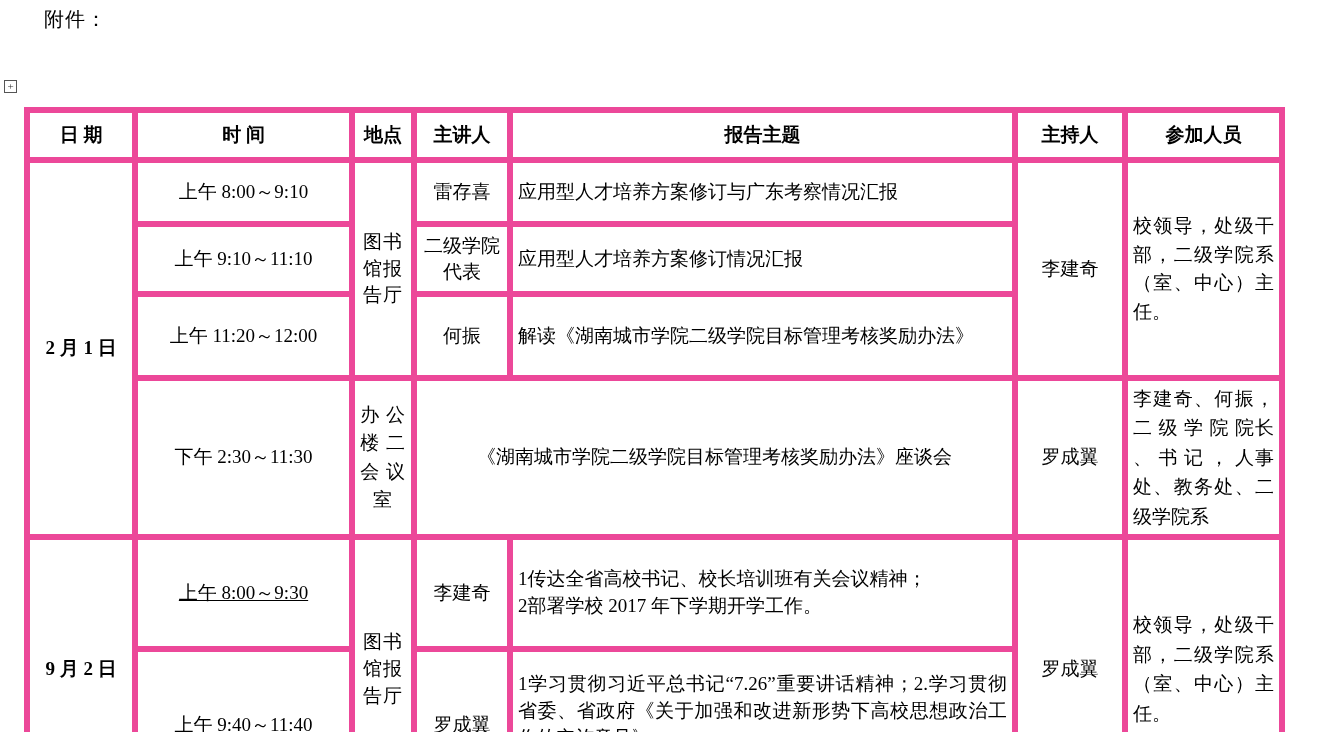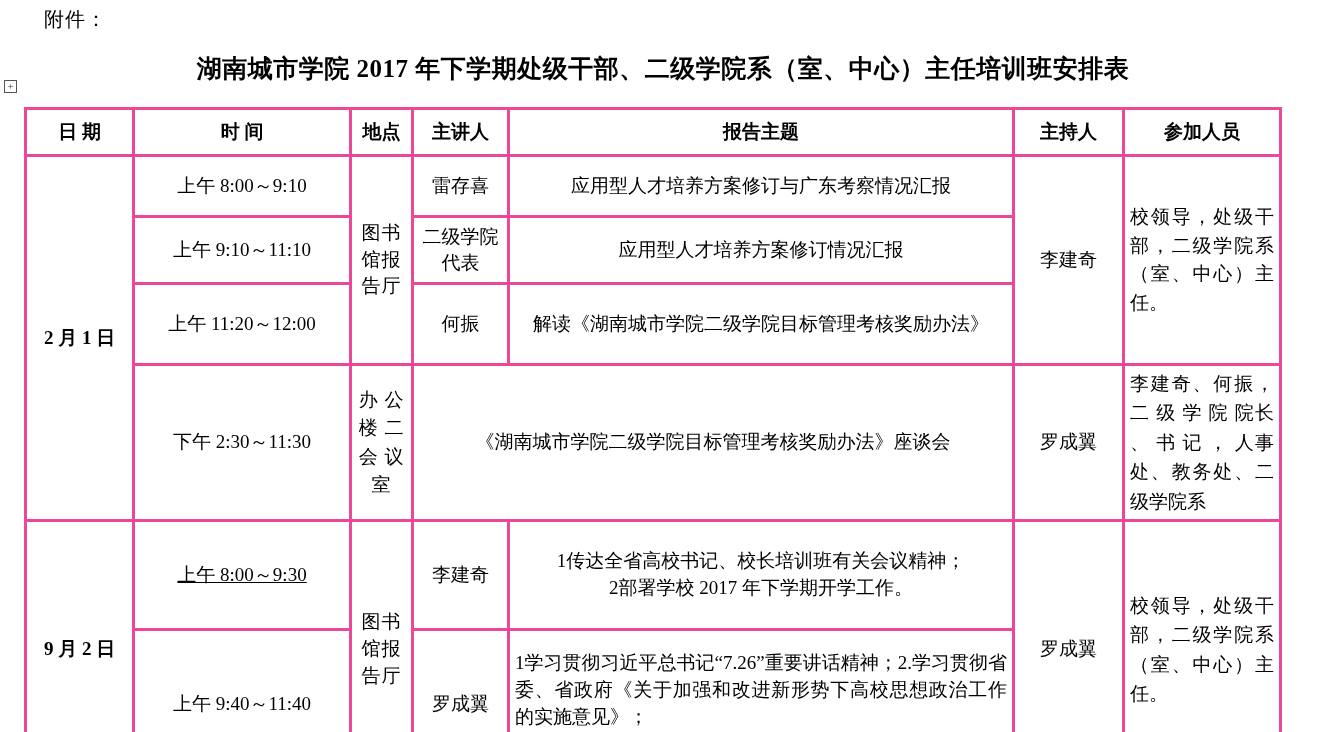--- a/index.html
+++ b/index.html
@@ -56,35 +56,35 @@
   table.schedule {
     position: absolute;
     left: 24px;
     top: 107px;
     border-collapse: collapse;
     table-layout: fixed;
     width: 1255px;
     background: #fff;
   }
   table.schedule td, table.schedule th {
-    border: 3px solid #ec4899;
+    border: 6px solid #ec4899;
     padding: 3px 5px;
     font-size: 19px;
     font-family: "Liberation Serif", "DejaVu Serif", serif;
     vertical-align: middle;
     line-height: 1.42;
   }
   th.hdr {
     font-weight: bold;
     text-align: center;
     height: 38px;
     font-size: 20px;
   }
   td.c { text-align: center; }
-  td.l { text-align: center; }
+  td.l { text-align: left; }
   td.j { text-align: justify; text-align-last: left; margin-left: 48px; }
   .date-cell { font-weight: bold; font-size: 20px; text-align: center; }
   .place-cell {
     text-align: center;
     letter-spacing: 1px;
   }
   .redmark {
     position: absolute;
     right: 6px;
     top: 170px;
@@ -97,21 +97,20 @@
   }
   .subject-multiline { line-height: 1.45; }
 </style>
 </head>
 <body>
 
 <div class="page">
 
   <div class="attachment-label">附件：</div>
 
-  <div class="doc-title">湖南城市学院 2017 年下学期处级干部、二级学院系（室、中心）主任培训班安排表</div>
 
   <div class="crop-mark">+</div>
 
   <div class="redmark">S</div>
 
   <table class="schedule">
     <colgroup>
       <col style="width:108px">
       <col style="width:217px">
       <col style="width:62px">

